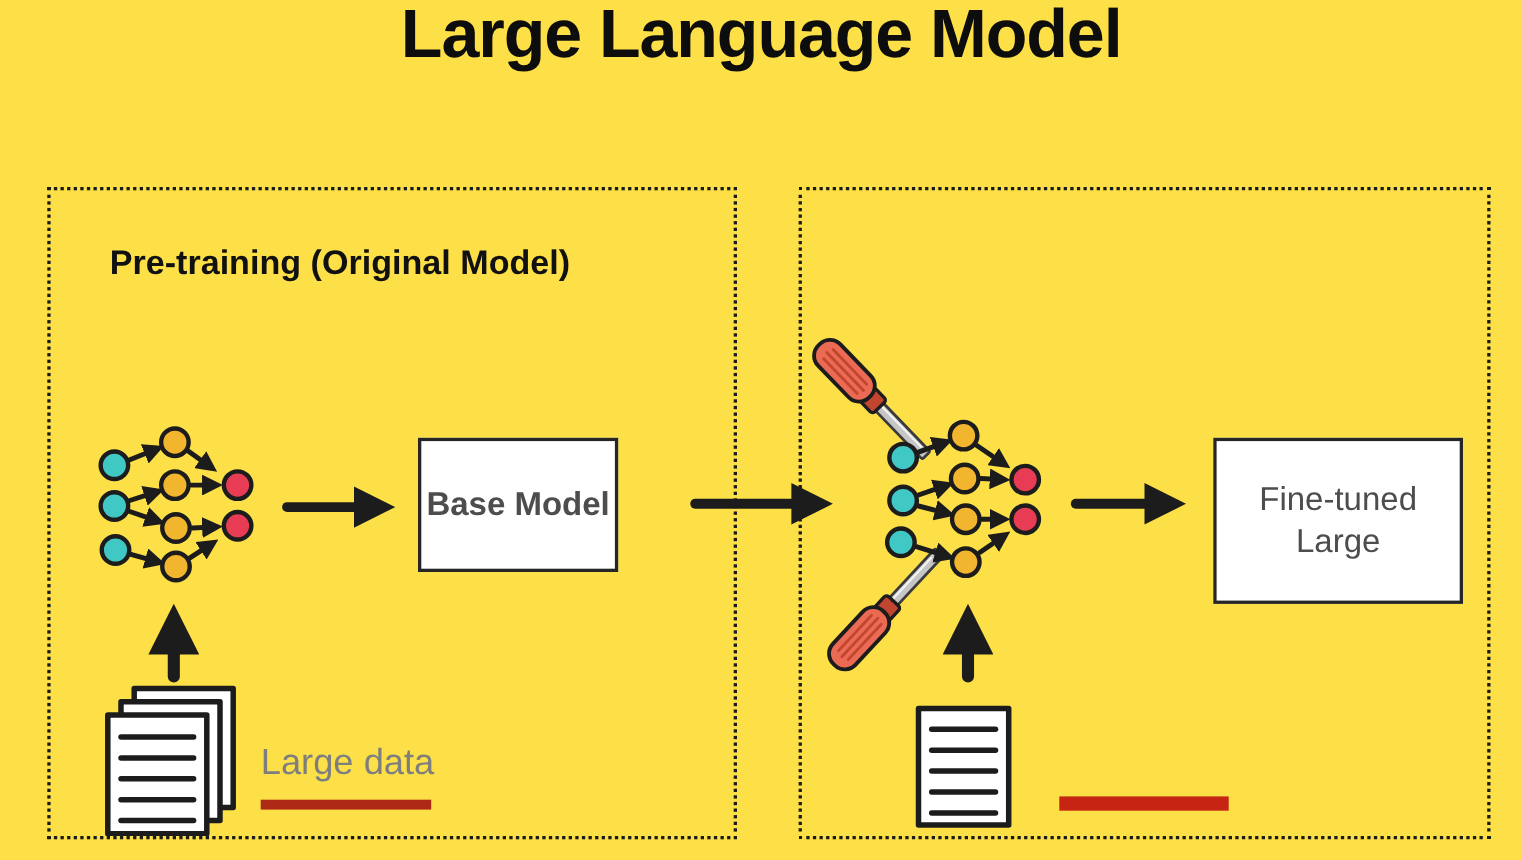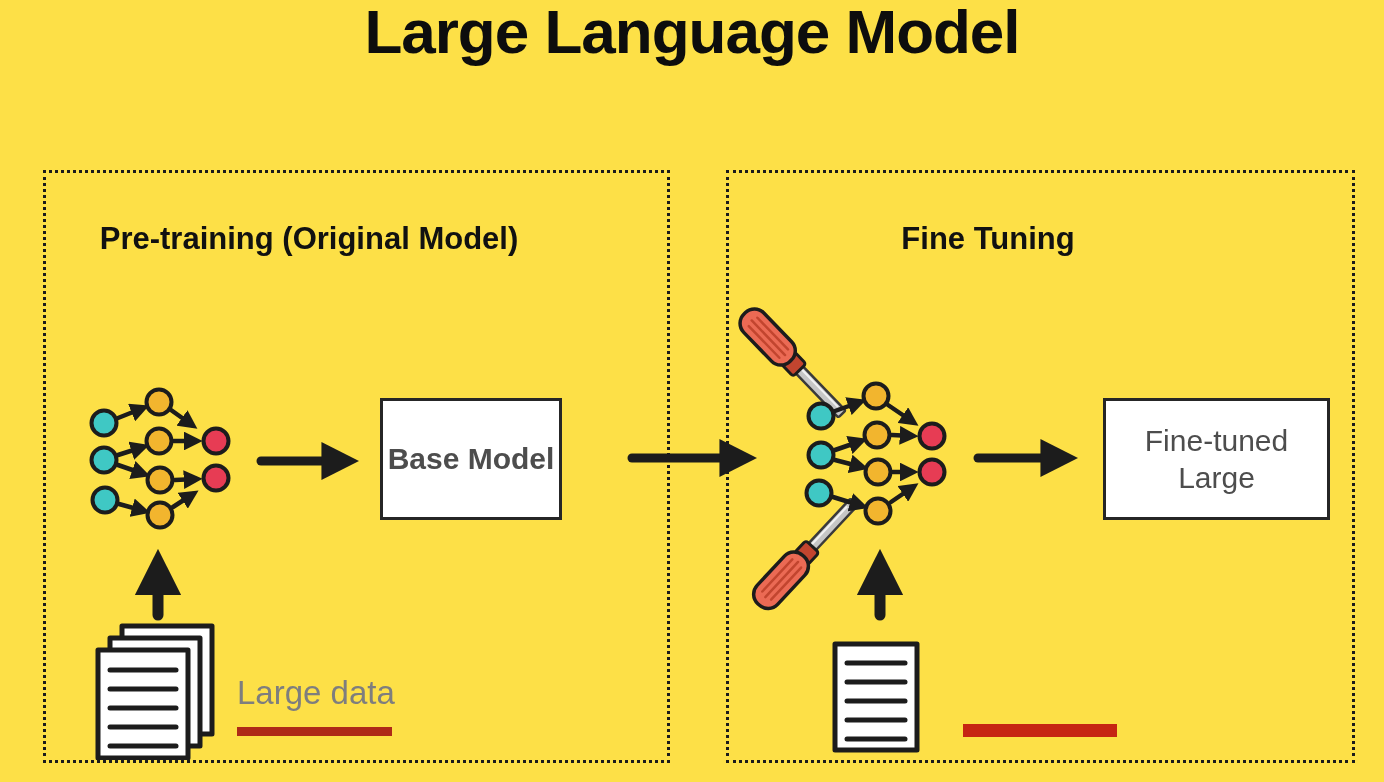--- a/index.html
+++ b/index.html
@@ -63,21 +63,21 @@
     display: flex;
     flex-direction: column;
     align-items: center;
     justify-content: center;
     font-size: 30px;
     line-height: 1.25;
     color: var(--box-text-gray, #4d4d4d);
     text-align: center;
   }
   #base-model-box { left: 380px; top: 398px; width: 182px; height: 122px; font-weight: bold; }
-  #fine-tuned-model-box { left: 1103px; top: 398px; width: 227px; height: 122px; text-align: right; }
+  #fine-tuned-model-box { left: 1103px; top: 398px; width: 227px; height: 151px; text-align: right; }
 
   .data-label {
     position: absolute;
     font-size: 33px;
     color: var(--label-gray, #7e7e7e);
     white-space: nowrap;
   }
   #large-data-label { left: 237px; top: 674px; }
   #small-data-label { left: 963px; top: 674px; }
 
@@ -161,21 +161,20 @@
         <line class="doc-line" x1="64" y1="535" x2="130" y2="535"></line>
         <line class="doc-line" x1="64" y1="554" x2="130" y2="554"></line>
         <line class="doc-line" x1="64" y1="573" x2="130" y2="573"></line>
       </g>
 
       <line class="flow-arrow" x1="215" y1="288" x2="300" y2="288" marker-end="url(#ah)"></line>
     </svg>
   </div>
 
   <div class="panel" id="panel-finetuning">
-    <div class="panel-heading">Fine Tuning</div>
 
     <svg class="panel-svg" width="623" height="587" viewBox="0 0 623 587">
 
       <g transform="translate(113,241) rotate(46)">
         <rect class="sd-shaft" x="-64" y="-5" width="64" height="10" rx="2"></rect>
         <line class="sd-shine" x1="-60" y1="-2" x2="-8" y2="-2"></line>
         <rect class="sd-ferrule" x="-78" y="-9" width="17" height="18" rx="3"></rect>
         <rect class="sd-handle" x="-140" y="-14" width="66" height="28" rx="13"></rect>
         <line class="sd-groove" x1="-128" y1="-6" x2="-84" y2="-6"></line>
         <line class="sd-groove" x1="-130" y1="0" x2="-82" y2="0"></line>

